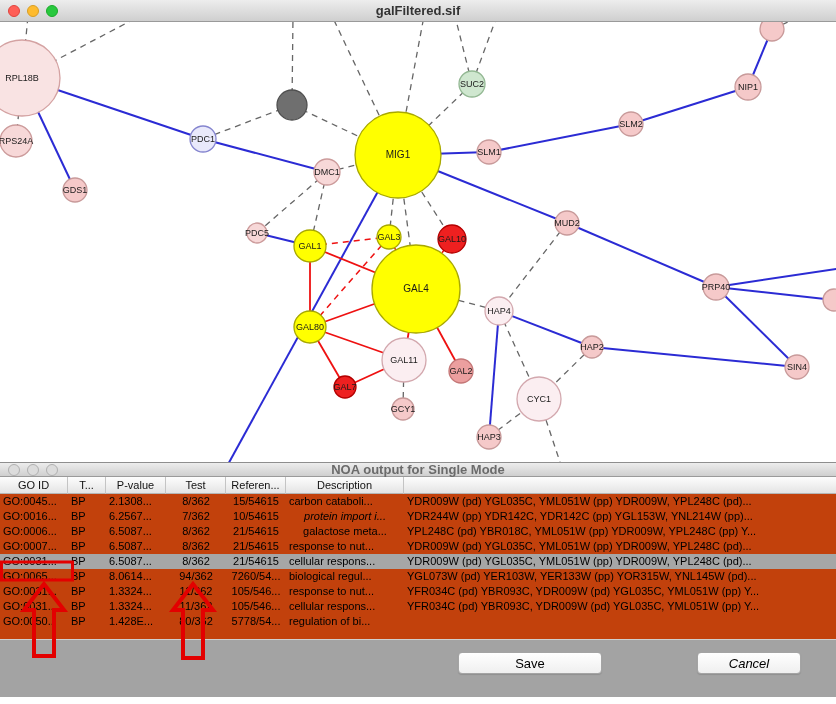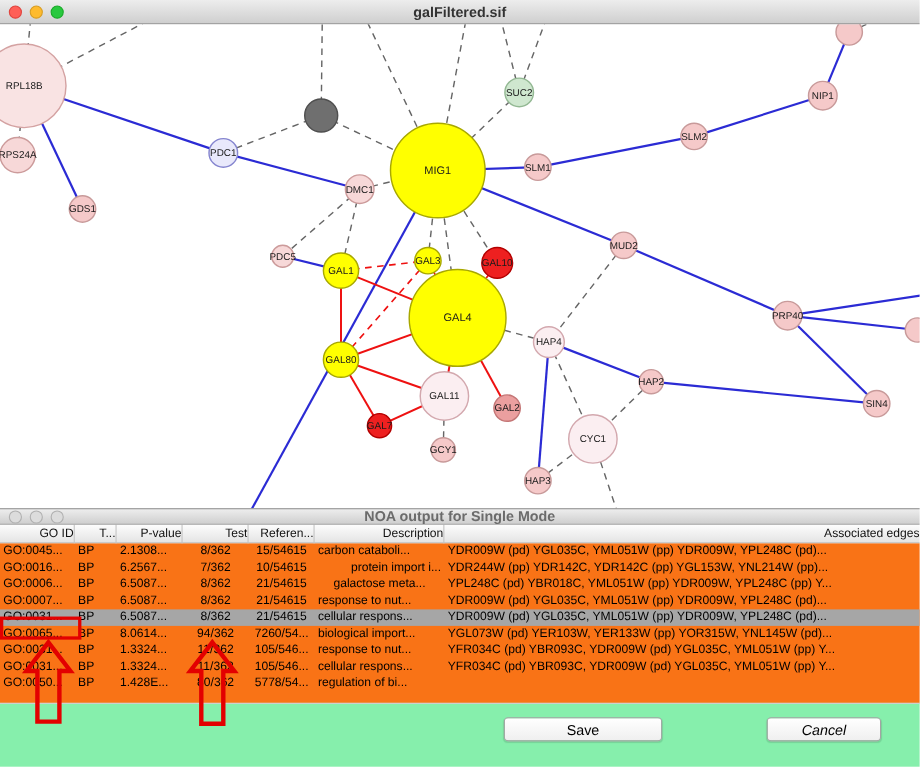--- a/index.html
+++ b/index.html
@@ -19,28 +19,28 @@
   .titletext { flex:1; text-align:center; font-size:13px; font-weight:bold; color:#333; }
 
   
   #net-svg { display:block; background:#fff; }
 
   
   #noa-titlebar { height:15px; border-top:1px solid #8e8e8e; }
   #noa-titlebar .titletext { color:#6b6b6b; }
   #thead { display:flex; height:17px; background:linear-gradient(#fdfdfd,#e4e4e4);
            border-bottom:1px solid #b5b5b5; font-size:11px; color:#111; }
-  .th { height:17px; line-height:16px; text-align:right; border-right:1px solid #c4c4c4;
+  .th { height:17px; line-height:16px; text-align:center; border-right:1px solid #c4c4c4;
         overflow:hidden; white-space:nowrap; flex-shrink:0; }
-  #tbody { background:#f97316; min-height:145px; }
+  #tbody { background:#c2410c; min-height:145px; }
   .tr { display:flex; height:15px; line-height:15px; font-size:11px; color:#000; }
   .tr.selected { background:#a6a6a6; }
   .td { overflow:hidden; white-space:nowrap; padding:0 3px; flex-shrink:0; }
 
-  #footer { height:58px; background:#86efac; position:relative; border-top:1px solid #cfcfcf; }
+  #footer { height:58px; background:#a3a3a3; position:relative; border-top:1px solid #cfcfcf; }
   .mac-btn { position:absolute; top:12px; height:22px; background:linear-gradient(#ffffff,#efefef);
              border:1px solid #a4a4a4; border-radius:4px; font-size:13px; color:#000;
              font-family:"Liberation Sans", sans-serif; box-shadow:0 1px 1px rgba(0,0,0,.12); }
   #save-btn   { left:458px; width:144px; }
   #cancel-btn { left:697px; width:104px;font-style:italic; }
 
   
   #annot-svg { position:absolute; left:0; top:0; width:836px; height:704px;
                pointer-events:none; z-index:50; }
   .annot { stroke:#e30000; fill:none; }
@@ -185,39 +185,38 @@
       <span class="titletext">NOA output for Single Mode</span>
     </div>
 
     <div id="thead">
         <div class="th" style="width: 68px;">GO ID</div>
         <div class="th" style="width: 38px;">T...</div>
         <div class="th" style="width: 60px;">P-value</div>
         <div class="th" style="width: 60px;">Test</div>
         <div class="th" style="width: 60px;">Referen...</div>
         <div class="th" style="width: 118px;">Description</div>
-        <div class="th" style="flex: 1 1 0%; border-right: none;">Associated edges</div>
       </div>
     <div id="tbody">
         <div class="tr">
           <div class="td" style="width: 68px; text-align: left;">GO:0045...</div>
           <div class="td" style="width: 38px; text-align: left;">BP</div>
           <div class="td" style="width: 60px; text-align: left;">2.1308...</div>
           <div class="td" style="width: 60px; text-align: center;">8/362</div>
           <div class="td" style="width: 60px; text-align: center;">15/54615</div>
           <div class="td" style="width: 118px; text-align: left;">carbon cataboli...</div>
           <div class="td" style="flex: 1 1 0%; text-align: left;">YDR009W (pd) YGL035C, YML051W (pp) YDR009W, YPL248C (pd)...</div>
         </div>
         <div class="tr">
           <div class="td" style="width: 68px; text-align: left;">GO:0016...</div>
           <div class="td" style="width: 38px; text-align: left;">BP</div>
           <div class="td" style="width: 60px; text-align: left;">6.2567...</div>
           <div class="td" style="width: 60px; text-align: center;">7/362</div>
           <div class="td" style="width: 60px; text-align: center;">10/54615</div>
-          <div class="td" style="width: 118px; text-align: right;">protein import i...</div>
+          <div class="td" style="width: 118px; text-align: center; font-style: italic;">protein import i...</div>
           <div class="td" style="flex: 1 1 0%; text-align: left;">YDR244W (pp) YDR142C, YDR142C (pp) YGL153W, YNL214W (pp)...</div>
         </div>
         <div class="tr">
           <div class="td" style="width: 68px; text-align: left;">GO:0006...</div>
           <div class="td" style="width: 38px; text-align: left;">BP</div>
           <div class="td" style="width: 60px; text-align: left;">6.5087...</div>
           <div class="td" style="width: 60px; text-align: center;">8/362</div>
           <div class="td" style="width: 60px; text-align: center;">21/54615</div>
           <div class="td" style="width: 118px; text-align: center;">galactose meta...</div>
           <div class="td" style="flex: 1 1 0%; text-align: left;">YPL248C (pd) YBR018C, YML051W (pp) YDR009W, YPL248C (pp) Y...</div>
@@ -239,21 +238,21 @@
           <div class="td" style="width: 60px; text-align: center;">21/54615</div>
           <div class="td" style="width: 118px; text-align: left;">cellular respons...</div>
           <div class="td" style="flex: 1 1 0%; text-align: left;">YDR009W (pd) YGL035C, YML051W (pp) YDR009W, YPL248C (pd)...</div>
         </div>
         <div class="tr">
           <div class="td" style="width: 68px; text-align: left;">GO:0065...</div>
           <div class="td" style="width: 38px; text-align: left;">BP</div>
           <div class="td" style="width: 60px; text-align: left;">8.0614...</div>
           <div class="td" style="width: 60px; text-align: center;">94/362</div>
           <div class="td" style="width: 60px; text-align: center;">7260/54...</div>
-          <div class="td" style="width: 118px; text-align: left;">biological import...</div>
+          <div class="td" style="width: 118px; text-align: left;">biological regul...</div>
           <div class="td" style="flex: 1 1 0%; text-align: left;">YGL073W (pd) YER103W, YER133W (pp) YOR315W, YNL145W (pd)...</div>
         </div>
         <div class="tr">
           <div class="td" style="width: 68px; text-align: left;">GO:0031...</div>
           <div class="td" style="width: 38px; text-align: left;">BP</div>
           <div class="td" style="width: 60px; text-align: left;">1.3324...</div>
           <div class="td" style="width: 60px; text-align: center;">11/362</div>
           <div class="td" style="width: 60px; text-align: center;">105/546...</div>
           <div class="td" style="width: 118px; text-align: left;">response to nut...</div>
           <div class="td" style="flex: 1 1 0%; text-align: left;">YFR034C (pd) YBR093C, YDR009W (pd) YGL035C, YML051W (pp) Y...</div>

